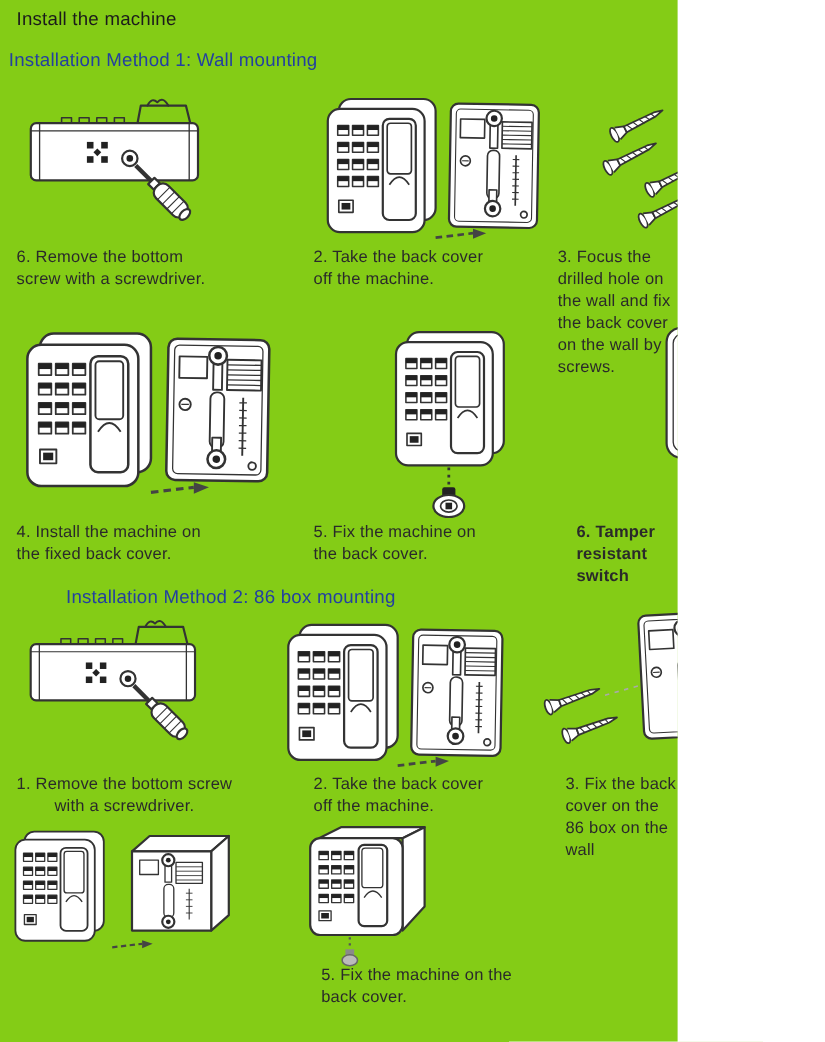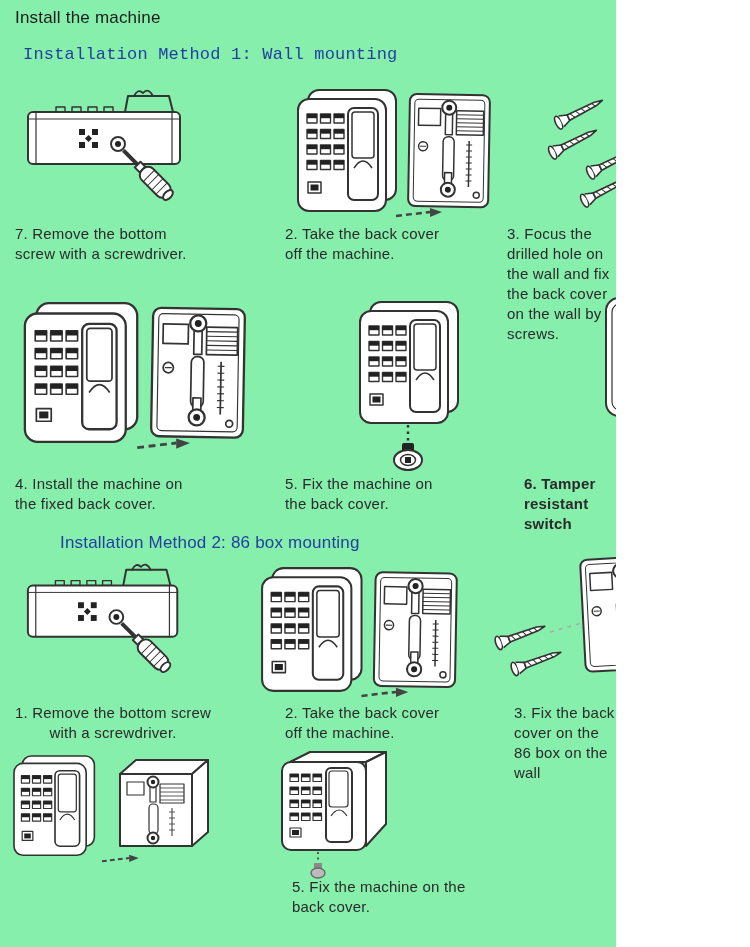--- a/index.html
+++ b/index.html
@@ -1,18 +1,18 @@
 <!DOCTYPE html>
 <html><head>
 <meta charset="utf-8">
 <style>
   * { margin:0; padding:0; box-sizing:border-box; }
   html,body { background:#ffffff; }
   #page {
-    position:relative; width:616px; height:947px; background:#86efac;
+    position:relative; width:616px; height:947px; background:#84cc16;
     font-family:"Liberation Sans","DejaVu Sans",sans-serif; color:#2a2a2a;
     overflow:hidden;
     padding-left:40px;
   }
   .title   { position:absolute; font-size:17px; color:#1b1b1b; letter-spacing:.2px; }
   .heading { position:absolute; font-size:17px; color:#2340a0; letter-spacing:.2px; }
   .cap     { position:absolute; font-size:15px; line-height:20px; white-space:pre-line;
              letter-spacing:.2px; color:#2a2a2a; }
   .fig     { position:absolute; }
   .fig svg { display:block; overflow:visible; }
@@ -212,21 +212,21 @@
       <rect x="8" y="78" width="11" height="9" stroke-width="1.2"></rect>
       <rect x="10" y="80" width="7" height="5" fill="#222" stroke="none"></rect>
     </g>
   </defs>
 </svg>
 
 <div id="page">
 
   <div class="title" style="left:15px; top:8px;">Install the machine</div>
 
-  <div class="heading" style="left:23px; top:45px;font-family:Liberation Mono, monospace;">Installation Method 1: Wall mounting</div>
+  <div class="heading" style="left:8px; top:45px;">Installation Method 1: Wall mounting</div>
 
   <div class="fig" style="left:22px; top:86px;">
     <svg width="175" viewBox="0 0 175 132">
         <use href="#d-bottom"></use>
       </svg>
   </div>
 
   <div class="fig" style="left:292px; top:82px;">
     <svg width="205" viewBox="0 0 205 140">
       <g transform="translate(6,8)">
@@ -254,21 +254,21 @@
         </g>
       <g transform="translate(40,98) rotate(-27)">
           <use href="#d-screw"></use>
         </g>
       <g transform="translate(34,126) rotate(-27)">
           <use href="#d-screw"></use>
         </g>
     </svg>
   </div>
 
-  <div class="cap" style="left:15px; top:224px;">7. Remove the bottom
+  <div class="cap" style="left:15px; top:224px;">6. Remove the bottom
 screw with a screwdriver.</div>
   <div class="cap" style="left:285px; top:224px;">2. Take the back cover
 off the machine.</div>
   <div class="cap" style="left:507px; top:224px;">3. Focus the drilled hole on
 the wall and fix the back cover
 on the wall by screws.</div>
 
   <div class="fig" style="left:18px; top:294px;">
     <svg width="235" viewBox="0 0 205 140">
       <g transform="translate(6,8)">

